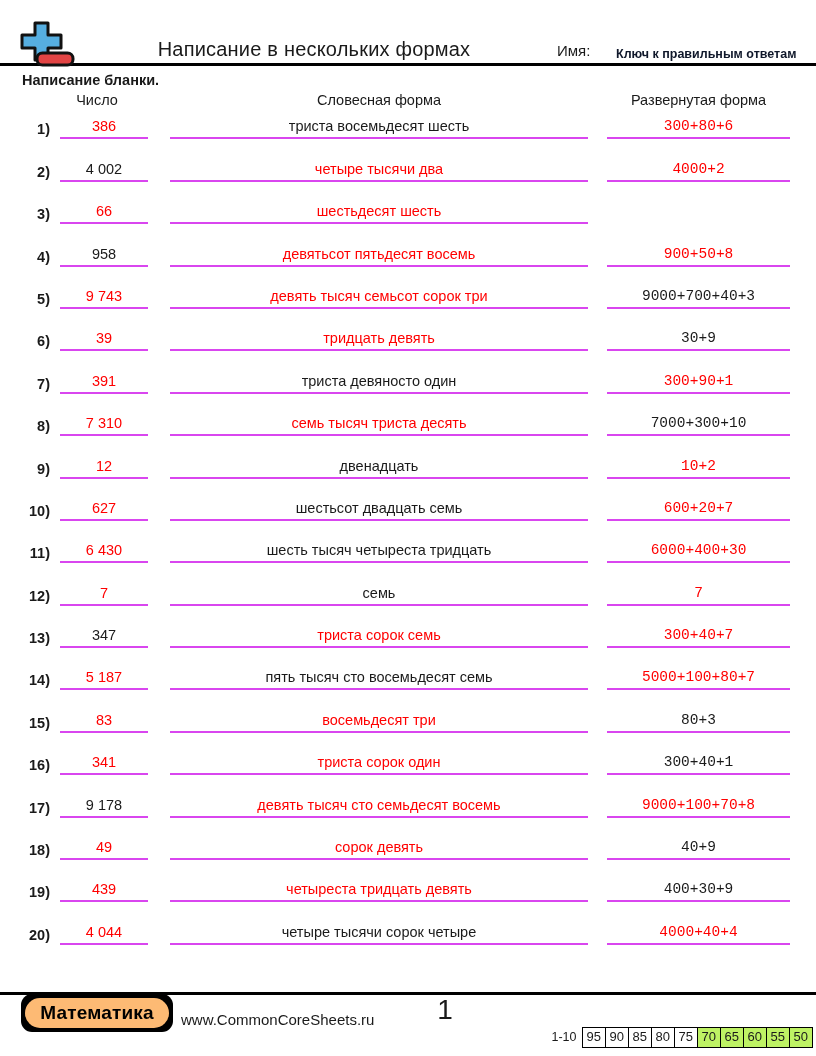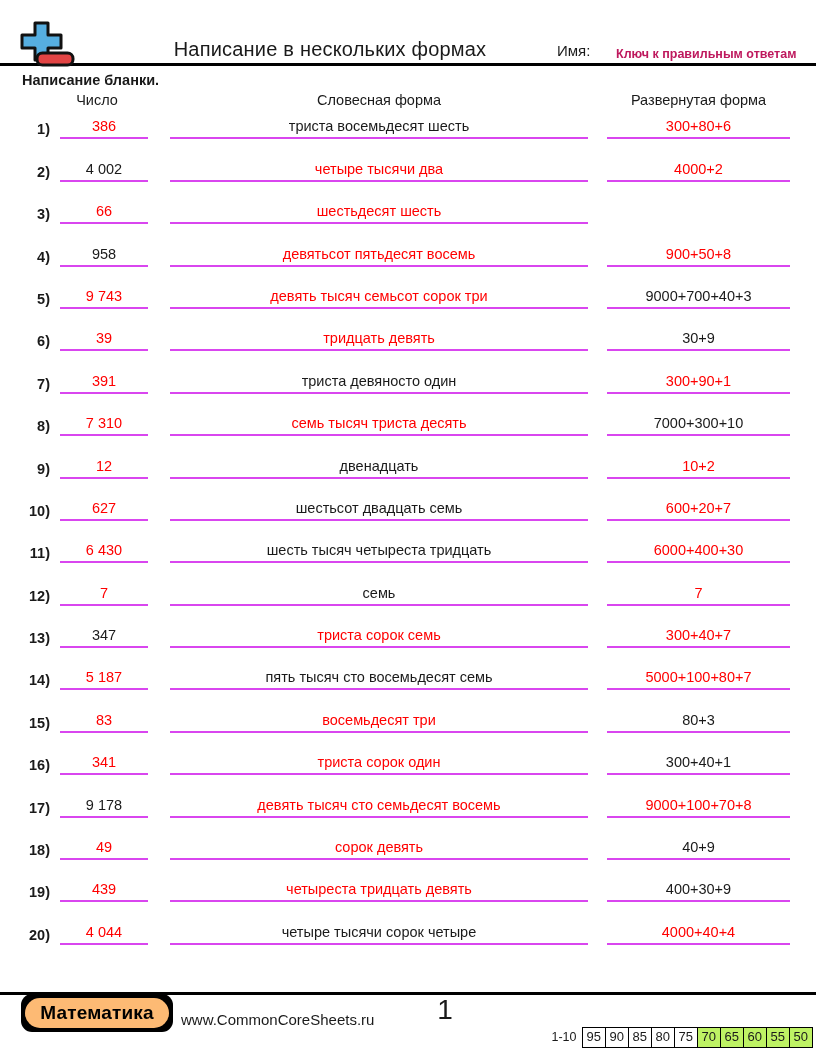--- a/index.html
+++ b/index.html
@@ -9,27 +9,27 @@
     position: relative;
     font-family: "Liberation Sans", sans-serif;
     color: #1a1a1a;
     overflow: hidden;
   }
   .red { color: #ff0000; }
 
   
   .logo-svg { position: absolute; left: 20px; top: 21px; width: 58px; height: 47px; z-index: 2; }
   .page-title {
-    position: absolute; left: 160px; top: 38px; width: 340px;
+    position: absolute; left: 144px; top: 38px; width: 340px;
     text-align: center; font-size: 20px; letter-spacing: .2px;
   }
   .name-label { position: absolute; left: 557px; top: 42px; font-size: 15px; }
   .answer-key {
     position: absolute; left: 616px; top: 47px; width: 190px;
-    font-size: 12.5px; font-weight: bold; color: #be185d; text-align: left; white-space: nowrap;
+    font-size: 12.5px; font-weight: bold; color: #0f172a; text-align: left; white-space: nowrap;
   }
   .header-rule { position: absolute; left: 0; top: 63px; width: 816px; height: 3px; background: #000; }
   .instruction { position: absolute; left: 22px; top: 72px; font-size: 14.5px; font-weight: bold; }
 
   .col-head { position: absolute; top: 92px; font-size: 14.5px; text-align: center; }
   .col-head.num { left: 53px;  width: 88px; }
   .col-head.word { left: 170px; width: 418px; }
   .col-head.exp { left: 607px; width: 183px; }
 
   
@@ -39,21 +39,21 @@
     width: 50px; text-align: right; font-weight: bold; font-size: 14.5px;
     padding-bottom: 2px;
   }
   .ans-cell {
     border-bottom: 2px solid #d946ef;
     text-align: center; font-size: 14.5px; line-height: 19px;
     padding-bottom: 1px; white-space: nowrap; overflow: visible;
   }
   .ans-number   { margin-left: 10px; width: 88px; }
   .ans-word     { margin-left: 22px; width: 418px; }
-  .ans-expanded { margin-left: 19px; width: 183px; }
+  .ans-expanded { margin-left: 19px; width: 183px; font-family: Liberation Mono, monospace; }
 
   
   .footer-rule { position: absolute; left: 0; top: 992px; width: 816px; height: 2.5px; background: #000; }
   .brand-box {
     position: absolute; left: 21px; top: 994px; width: 152px; height: 38px;
     background: #000; border-radius: 11px; z-index: 2;
     display: flex; align-items: center; justify-content: center;
   }
   .brand-inner {
     background: #fdba74; border-radius: 16px; height: 30px; width: 144px;

